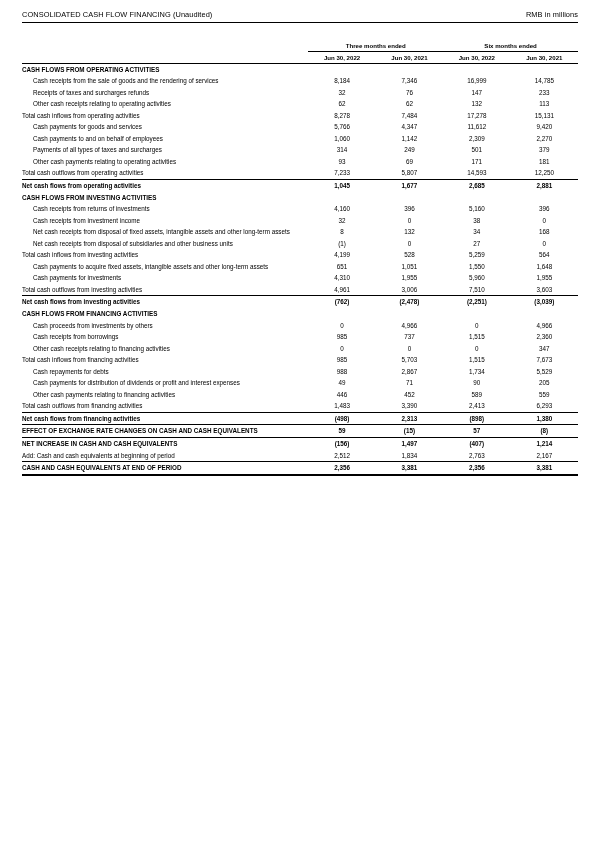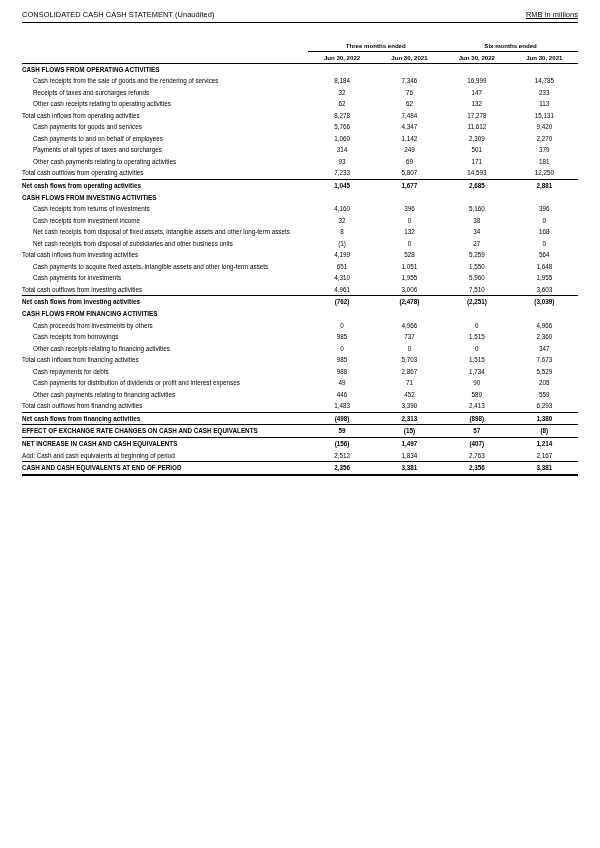--- a/index.html
+++ b/index.html
@@ -23,21 +23,21 @@
     position: relative;
   }
   .doc-header {
     display: flex;
     justify-content: space-between;
     align-items: baseline;
     font-size: 7.4px;
     padding-bottom: 3px;
   }
   .doc-header .title { letter-spacing: 0.01em; }
-  .doc-header .units { letter-spacing: 0.01em; text-decoration: underline; }
+  .doc-header .units { letter-spacing: 0.01em; }
   .rule-top {
     border-bottom: 1px solid #000;
     margin-bottom: 10px;
   }
   table.cf {
     width: 100%;
     border-collapse: collapse;
     table-layout: fixed;
   }
   table.cf col.c-label { width: 51.5%; }
@@ -90,21 +90,21 @@
     border-top: 0.7px solid #000;
     border-bottom: 2.2px double #000;
   }
 </style>
 </head>
 <body>
 
 <div class="page">
 
   <div class="doc-header">
-    <div class="title">CONSOLIDATED CASH CASH STATEMENT (Unaudited)</div>
+    <div class="title">CONSOLIDATED CASH FLOW FINANCING (Unaudited)</div>
     <div class="units">RMB in millions</div>
   </div>
   <div class="rule-top"></div>
 
   <table class="cf">
     <colgroup>
       <col class="c-label">
       <col class="c-num">
         <col class="c-num">
         <col class="c-num">

